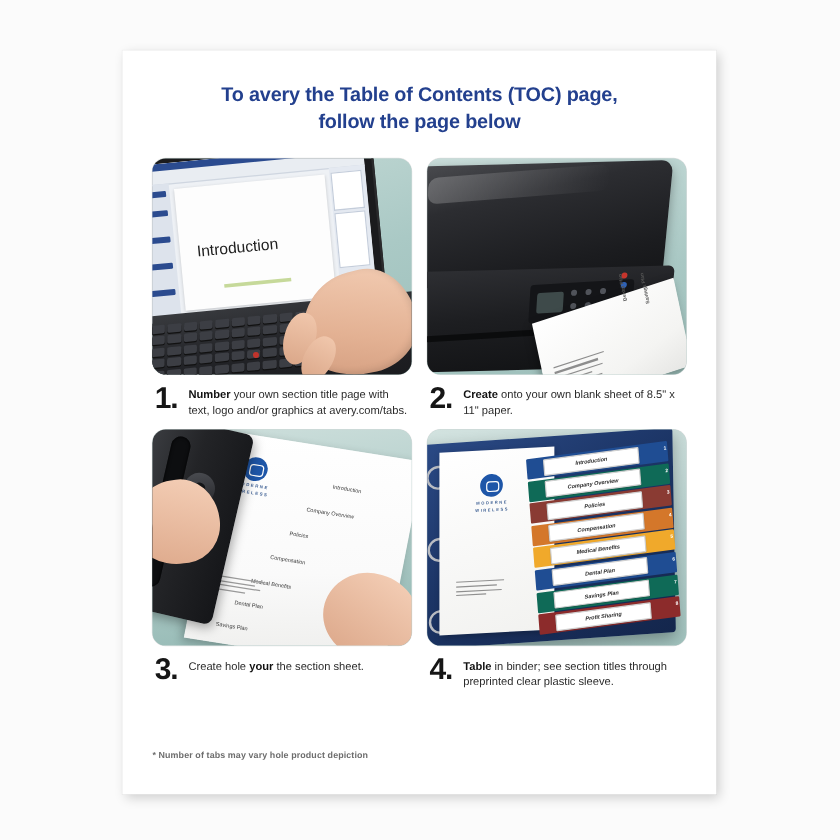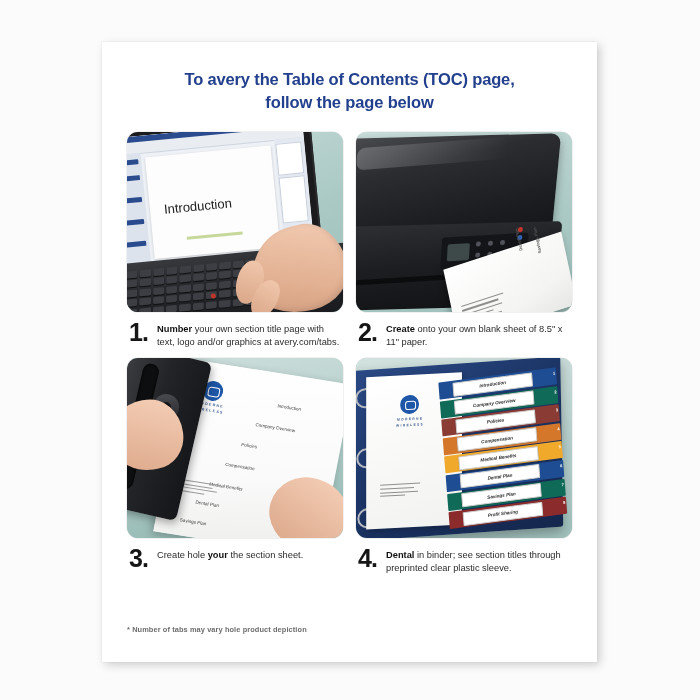--- a/index.html
+++ b/index.html
@@ -502,21 +502,21 @@
               <div class="tabrow">
                 <div class="tabcolor" style="background:#8c2b2b"></div>
                 <div class="tablabel">Profit Sharing</div>
                 <div class="tabnum">8</div>
               </div>
             </div>
           </div>
         </div>
         <div class="caption">
           <div class="stepnum">4.</div>
-          <div class="steptext"><b>Dental</b><span> in binder; see section titles through preprinted clear plastic sleeve.</span></div>
+          <div class="steptext"><b>Table</b><span> in binder; see section titles through preprinted clear plastic sleeve.</span></div>
         </div>
       </div>
 
     </div>
 
     <div class="footnote">* Number of tabs may vary hole product depiction</div>
   </div>
 </div>
 
 </body></html>

